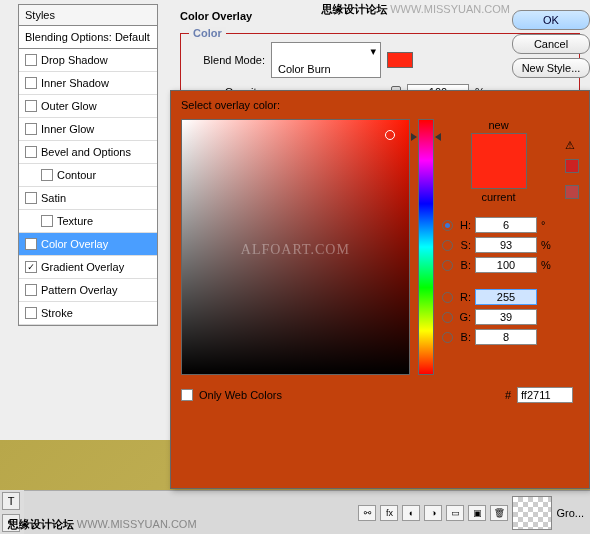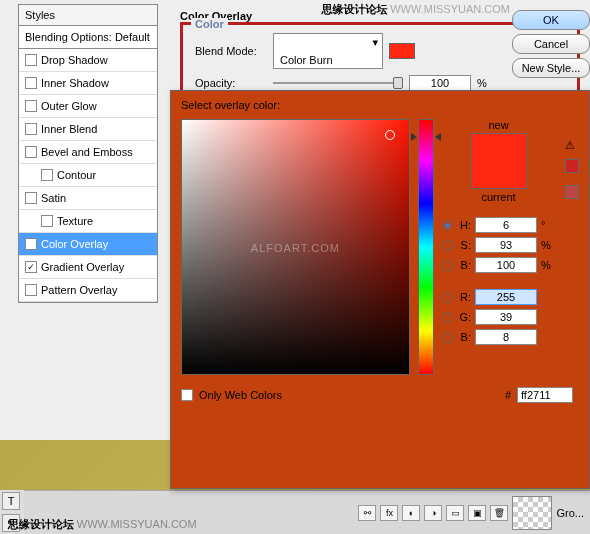--- a/index.html
+++ b/index.html
@@ -11,40 +11,40 @@
 .watermark-bottom span{color:#888}
 .styles-panel{position:absolute;top:4px;left:18px;width:140px;background:#fff;border:1px solid #888;z-index:2}
 .styles-header{padding:4px 6px;border-bottom:1px solid #888;background:#f5f5f5}
 .styles-sub{padding:5px 6px;border-bottom:1px solid #888}
 .style-item{padding:5px 6px;display:flex;align-items:center;gap:4px;border-bottom:1px solid #ddd;cursor:pointer}
 .style-item.indent{padding-left:22px}
 .style-item.selected{background:#4a9eff;color:#fff}
 .style-item.selected span{color:#fff}
 .chk{width:12px;height:12px;border:1px solid #888;background:#fff;display:inline-flex;align-items:center;justify-content:center;font-size:9px}
 .color-overlay-group{position:absolute;top:10px;left:180px;right:10px;z-index:1}
-.fieldset{border:3px solid #b91c1c;padding:8px 12px 10px;position:relative;margin-top:0}
+.fieldset{border:1px solid #b91c1c;padding:8px 12px 10px;position:relative;margin-top:11px}
 .fieldset .legend{position:absolute;top:-7px;left:8px;background:#ededed;padding:0 4px;color:#6a7fb0;font-weight:bold}
 .row{display:flex;align-items:center;gap:6px;margin-bottom:6px}
-.label-r{width:72px;}
+.label-r{width:72px;text-align:right}
 .select{border:1px solid #888;background:#fff;padding:20px 18px 2px 6px;position:relative;min-width:110px}
 .select::after{content:"▾";position:absolute;right:4px;top:2px}
 .swatch{width:26px;height:16px;border:1px solid #666;background:#ff2711}
 .slider{width:130px;height:16px;position:relative}
 .slider::before{content:"";position:absolute;top:7px;left:0;right:0;height:2px;background:#999}
 .slider .thumb{position:absolute;top:2px;right:0;width:10px;height:12px;background:#ddd;border:1px solid #666;border-radius:2px}
 .numbox{width:62px;border:1px solid #888;padding:1px 3px;background:#fff;text-align:center}
 .right-buttons{position:absolute;top:10px;right:0;width:78px;display:flex;flex-direction:column;gap:4px;z-index:3}
 .btn{background:linear-gradient(#fdfdfd,#e6e6e6);border:1px solid #888;border-radius:9px;padding:3px 6px;text-align:center;cursor:pointer}
 .btn.ok{background:linear-gradient(#cfe8ff,#a9d4ff);color:#003}
 .picker-dialog{position:absolute;top:90px;left:170px;right:0;bottom:45px;background:#c2410c;border:1px solid #666;box-shadow:2px 2px 6px rgba(0,0,0,.3);z-index:5;padding:8px 10px}
 .picker-title{margin-bottom:8px}
 .picker-body{display:flex;gap:8px}
 .grad-box{width:256px;height:256px;border:1px solid #666;background:linear-gradient(to bottom,rgba(0,0,0,0),#000),linear-gradient(to right,#fff,#ff1600);position:relative}
 .grad-box .cursor{position:absolute;top:10px;right:14px;width:10px;height:10px;border:1px solid #fff;border-radius:50%}
-.wm-center{position:absolute;top:122px;left:0;right:0;text-align:center;color:rgba(255,255,255,.35);font-family:Liberation Sans, sans-serif;font-size:11px;letter-spacing:1px}
+.wm-center{position:absolute;top:122px;left:0;right:0;text-align:center;color:rgba(255,255,255,.35);font-family:Liberation Serif, serif;font-size:14px;letter-spacing:1px}
 .hue-bar{width:18px;height:256px;border:1px solid #666;background:linear-gradient(to bottom,#f00 0%,#f0f 16%,#00f 33%,#0ff 50%,#0f0 66%,#ff0 83%,#f00 100%);position:relative}
 .hue-bar .arrow-l{position:absolute;right:-8px;top:13px;width:0;height:0;border-top:4px solid transparent;border-bottom:4px solid transparent;border-right:6px solid #333}
 .hue-bar .arrow-r{position:absolute;left:-8px;top:13px;width:0;height:0;border-top:4px solid transparent;border-bottom:4px solid transparent;border-left:6px solid #333}
 .newcur{display:flex;flex-direction:column;align-items:center;gap:2px;margin-bottom:14px}
 .preview-box{width:56px;height:56px;border:1px solid #666}
 .preview-box .top{height:50%;background:#ff2711}
 .preview-box .bot{height:50%;background:#ff2711}
 .warn-col{display:flex;flex-direction:column;gap:6px;margin-top:20px;margin-left:4px}
 .warn-ico{width:14px;height:14px;display:inline-block}
 .fields{display:flex;flex-direction:column;gap:4px}
@@ -90,25 +90,25 @@
       <div class="style-item">
         <span class="chk"></span>
         <span>Inner Shadow</span>
       </div>
       <div class="style-item">
         <span class="chk"></span>
         <span>Outer Glow</span>
       </div>
       <div class="style-item">
         <span class="chk"></span>
-        <span>Inner Blend</span>
-      </div>
-      <div class="style-item">
-        <span class="chk"></span>
-        <span>Bevel and Emboss</span>
+        <span>Inner Glow</span>
+      </div>
+      <div class="style-item">
+        <span class="chk"></span>
+        <span>Bevel and Options</span>
       </div>
       <div class="style-item indent">
         <span class="chk"></span>
         <span>Contour</span>
       </div>
       <div class="style-item">
         <span class="chk"></span>
         <span>Satin</span>
       </div>
       <div class="style-item indent">
@@ -119,20 +119,24 @@
         <span class="chk">✓</span>
         <span>Color Overlay</span>
       </div>
       <div class="style-item">
         <span class="chk">✓</span>
         <span>Gradient Overlay</span>
       </div>
       <div class="style-item">
         <span class="chk"></span>
         <span>Pattern Overlay</span>
+      </div>
+      <div class="style-item">
+        <span class="chk"></span>
+        <span>Stroke</span>
       </div>
     </div>
 </div>
 
 <div class="color-overlay-group">
   <div style="font-weight:bold;color:#000">Color Overlay</div>
   <div class="fieldset">
     <div class="legend">Color</div>
     <div class="row">
       <div class="label-r">Blend Mode:</div>

